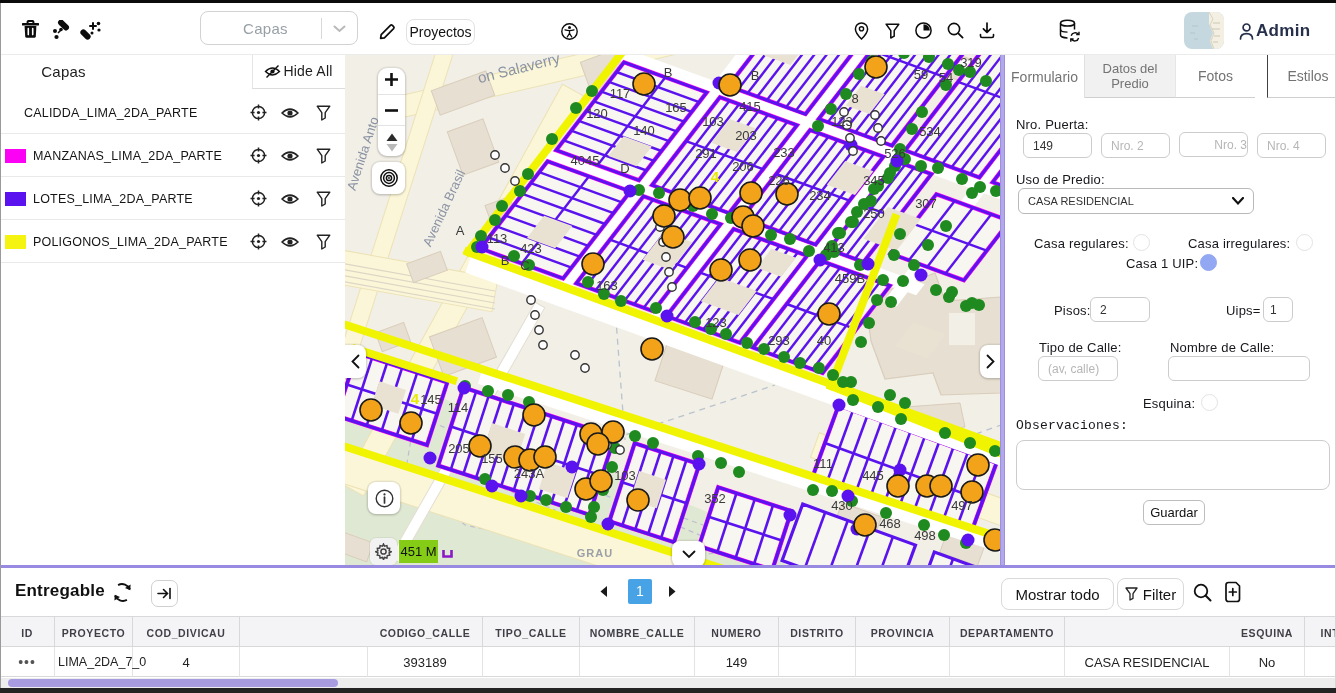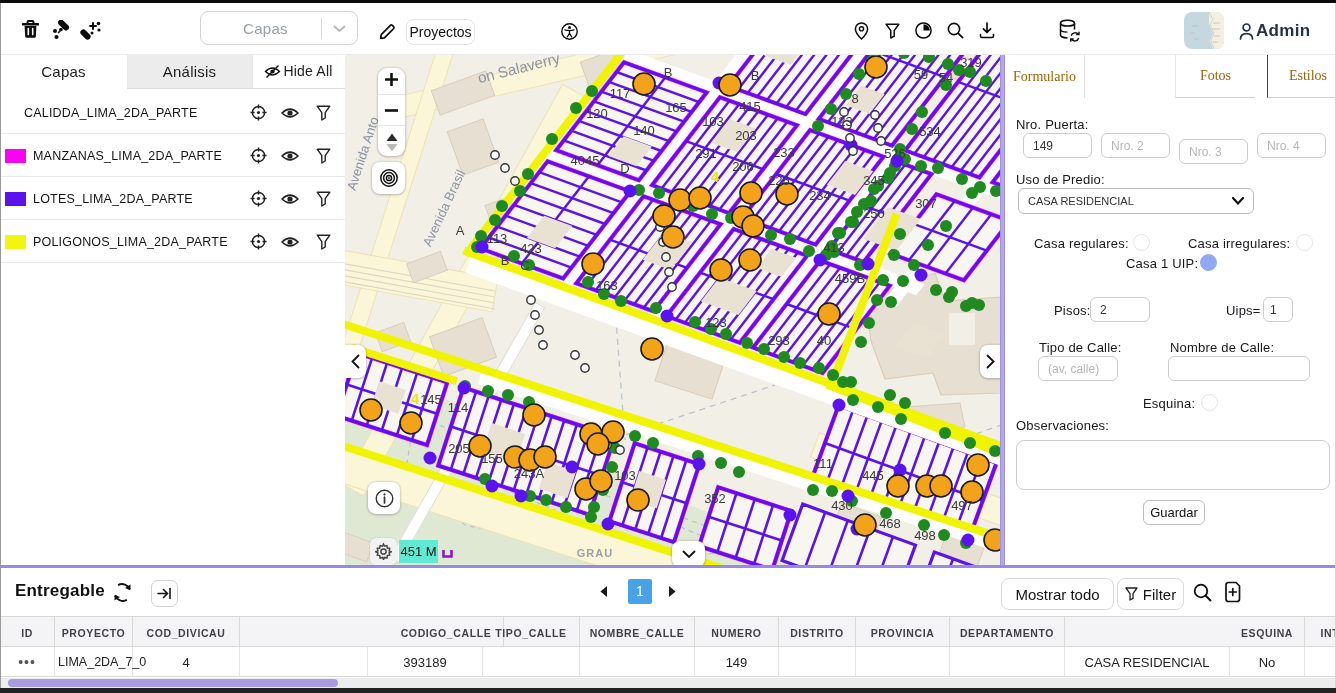--- a/index.html
+++ b/index.html
@@ -36,22 +36,22 @@
 #map { left:345px; top:55px; width:656px; height:510px; overflow:hidden; background:#f2efe7; }
 .mbtn { position:absolute; background:#fff; border-radius:8px;
   box-shadow:0 0 0 1.5px rgba(0,0,0,0.06), 0 1px 3px rgba(0,0,0,0.18);
   display:flex; align-items:center; justify-content:center; }
 
 #vdivider { left:1000px; top:55px; width:5px; height:510px; background:#b3a8ea;
   border-left:1px solid #9d90e0; border-right:1px solid #9d90e0; }
 #rightpanel { left:1005px; top:55px; width:331px; height:510px; background:#fff; font-size:13px; }
 #rtabs { position:absolute; left:0; top:0; width:331px; height:43px; background:#fff; }
 .rtab { position:absolute; top:0; height:43px; display:flex; align-items:center;
-  justify-content:center; font-size:14px; color:#a16207; text-align:center;
-  border-bottom:1px solid #cfcfcf;font-family:Liberation Serif, serif; }
+  justify-content:center; font-size:14px; color:#737373; text-align:center;
+  border-bottom:1px solid #cfcfcf; }
 #rtab1 { left:0; width:80px; border-bottom:none; border-right:1px solid #e0e0e0; }
 #rtab2 { left:80px; width:90px; background:#f1f1f1; font-size:13px; line-height:15px; }
 #rtab3 { left:170px; width:80px; border-left:1px solid #e6e6e6; }
 #rtab4 { left:262px; width:81px; border-left:1px solid #404040; }
 .flabel { position:absolute; font-size:13px; color:#17171c; letter-spacing:.2px; }
 .finput { position:absolute; height:25px; border:1px solid #ccc; border-radius:6px;
   font-size:12px; color:#333; padding-left:9px; line-height:23px; background:#fff; }
 .ph { color:#b6b6b6; }
 .radio { position:absolute; width:17px; height:17px; border-radius:50%;
   border:1.5px solid #e3e3e3; background:#fff; }
@@ -169,21 +169,20 @@
 <svg class="ic ticon" style="left:1239px;top:20px" width="15" height="17" viewBox="0 0 15 17">
   <circle cx="7.5" cy="4.4" r="3.4" fill="none" stroke="#27304a" stroke-width="1.7"></circle>
   <path d="M1.5 16 Q1.5 10.6 7.5 10.6 Q13.5 10.6 13.5 16" fill="none" stroke="#27304a" stroke-width="1.7" stroke-linecap="round"></path>
 </svg>
 <div id="admin" class="abs">Admin</div>
 
   </div>
   <div id="topedge" class="abs"></div>
   <div id="leftpanel" class="abs">
     <div id="ltab1" class="ltab">Capas</div>
-<div id="ltab2" class="ltab">Análisis</div>
 <div id="ltab3" class="ltab">
   <svg class="ic" style="position:absolute;left:11px;top:9px" width="17" height="15" viewBox="0 0 17 15">
     <path d="M1.5 7.5 Q8.5 0.5 15.5 7.5 Q8.5 14.5 1.5 7.5 Z" fill="none" stroke="#111" stroke-width="1.4"></path>
     <circle cx="8.5" cy="7.5" r="2.1" fill="#111"></circle>
     <path d="M2.5 13.5 L14.5 1.5" stroke="#111" stroke-width="1.5"></path>
   </svg>
   <span style="margin-left:18px">Hide All</span>
 </div>
 <div class="lrow" style="top:36px">
         <div class="lname" style="left:24px">CALIDDA_LIMA_2DA_PARTE</div>
@@ -842,42 +841,43 @@
     <path d="M9.5 8.2 V14" stroke="#333" stroke-width="1.7" stroke-linecap="round"></path>
     <circle cx="9.5" cy="5.4" r="1.1" fill="#333"></circle>
   </svg>
 </div>
 <div class="abs" style="left:25px;top:483px;width:27px;height:27px;background:#f2f2f2;border-radius:6px;display:flex;align-items:center;justify-content:center;box-shadow:0 0 0 1px rgba(0,0,0,0.05)">
   <svg class="ic" width="17" height="17" viewBox="0 0 17 17">
     <path d="M8.5 1 l1 2.2 2.4-.6 .4 2.4 2.4 .4 -.6 2.4 2.2 1 -2.2 1 .6 2.4 -2.4 .4 -.4 2.4 -2.4 -.6 -1 2.2 -1-2.2 -2.4 .6 -.4-2.4 -2.4-.4 .6-2.4 -2.2-1 2.2-1 -.6-2.4 2.4-.4 .4-2.4 2.4 .6 Z" fill="none" stroke="#444" stroke-width="1.5"></path>
     <circle cx="8.5" cy="8.5" r="2.6" fill="none" stroke="#444" stroke-width="1.5"></circle>
   </svg>
 </div>
-<div class="abs" style="left:54px;top:485px;width:39px;height:23px;background:#5eead4;display:flex;align-items:center;justify-content:center;font-size:13px;color:#111;">451 M</div>
+<div class="abs" style="left:54px;top:485px;width:39px;height:23px;background:#84cc16;display:flex;align-items:center;justify-content:center;font-size:13px;color:#111;">451 M</div>
 <svg class="ic abs" style="left:97px;top:494px" width="11" height="9" viewBox="0 0 11 9">
   <path d="M1.5 1 V7.5 H9.5 V1" stroke="#8b18c8" stroke-width="2.6" fill="none"></path>
 </svg>
 <div class="mbtn" style="left:327px;top:486px;width:33px;height:26px;">
   <svg class="ic" width="14" height="9" viewBox="0 0 14 9">
           <path d="M1.5 1.5 L7 7 L12.5 1.5" stroke="#111" stroke-width="1.8" fill="none" stroke-linecap="round"></path>
         </svg>
 </div>
 
   </div>
   <div id="vdivider" class="abs"></div>
   <div id="rightpanel" class="abs">
     <div id="rtabs">
   <div id="rtab1" class="rtab">Formulario</div>
+  <div id="rtab2" class="rtab">Datos del<br>Predio</div>
   <div id="rtab3" class="rtab">Fotos</div>
   <div id="rtab4" class="rtab">Estilos</div>
 </div>
 <div class="flabel" style="left:11px;top:62px;">Nro. Puerta:</div>
 <input class="finput" style="left: 18px; top: 78px; width: 69px;" value="149" readonly="">
 <input class="finput ph" style="left: 96px; top: 78px; width: 69px;" value="Nro. 2" readonly="">
-<input class="finput ph" style="left: 174px; top: 84px; width: 69px;" value="Nro. 3" readonly="">
+<input class="finput ph" style="left: 174px; top: 77px; width: 69px; text-align: right;" value="Nro. 3" readonly="">
 <input class="finput ph" style="left: 252px; top: 78px; width: 69px;" value="Nro. 4" readonly="">
 <div class="flabel" style="left:11px;top:117px;">Uso de Predio:</div>
 <div class="finput" style="left:13px;top:133px;width:236px;height:26px;font-size:11px;line-height:24px;border-color:#b9b9b9;">CASA RESIDENCIAL
   <svg class="ic" style="position:absolute;right:9px;top:8px" width="12" height="8" viewBox="0 0 12 8">
           <path d="M1 1 L6 6.4 L11 1" stroke="#111" stroke-width="2.2" fill="none" stroke-linecap="round"></path>
         </svg>
 </div>
 <div class="flabel" style="left:29px;top:181px;">Casa regulares:</div>
 <div class="radio" style="left:128px;top:179px;"></div>
 <div class="flabel" style="left:183px;top:181px;">Casa irregulares:</div>
@@ -887,21 +887,21 @@
 <div class="flabel" style="left:49px;top:248px;">Pisos:</div>
 <input class="finput" style="left: 85px; top: 242px; width: 60px;" value="2" readonly="">
 <div class="flabel" style="left:221px;top:248px;">Uips=</div>
 <input class="finput" style="left: 258px; top: 242px; width: 30px; padding-left: 6px;" value="1" readonly="">
 <div class="flabel" style="left:34px;top:285px;">Tipo de Calle:</div>
 <div class="flabel" style="left:165px;top:285px;">Nombre de Calle:</div>
 <input class="finput ph" style="left: 33px; top: 301px; width: 80px;" value="(av, calle)" readonly="">
 <input class="finput" style="left: 163px; top: 301px; width: 142px;" readonly="">
 <div class="flabel" style="left:138px;top:341px;">Esquina:</div>
 <div class="radio" style="left:196px;top:339px;"></div>
-<div class="flabel" style="left:11px;top:363px;">Observaciones:</div>
+<div class="flabel" style="left:11px;top:363px;font-family:Liberation Mono, monospace;">Observaciones:</div>
 <div class="finput" style="left:11px;top:385px;width:314px;height:50px;border-radius:8px;"></div>
 <div class="finput" style="left:138px;top:445px;width:62px;height:25px;text-align:center;padding-left:0;font-size:13px;color:#111;border-color:#bdbdbd;line-height:24px;">Guardar</div>
 
   </div>
   <div id="bottompanel" class="abs">
 
 <div id="btitle" class="abs">Entregable</div>
 <svg class="ic abs" style="left:112px;top:14px" width="21" height="21" viewBox="0 0 21 21">
   <path d="M6.1 3.1 A8.6 8.6 0 0 1 18 7.5" fill="none" stroke="#111" stroke-width="2"></path>
   <path d="M18.6 2.6 L18.2 8.3 L13 6.1" fill="#111" stroke="none"></path>
@@ -932,21 +932,21 @@
       </svg>
 <svg class="ic abs" style="left:1224px;top:13px" width="20" height="22" viewBox="0 0 20 22">
   <path d="M4.5 1.5 H12 L15.5 5 V18 Q15.5 20.5 13 20.5 H4.5 Q2 20.5 2 18 V4 Q2 1.5 4.5 1.5 Z" fill="none" stroke="#111" stroke-width="1.7" stroke-linejoin="round"></path>
   <path d="M8.8 7.5 V14.5 M5.3 11 H12.3" stroke="#111" stroke-width="1.7" stroke-linecap="round"></path>
       </svg>
 <div id="btable">
   <div id="bheader">
           <div class="hcell" style="left:0px;width:55px">ID</div>
           <div class="hcell" style="left:55px;width:78px">PROYECTO</div>
           <div class="hcell" style="left:133px;width:107px">COD_DIVICAU</div>
-          <div class="hcell" style="left:389px;width:115px">CODIGO_CALLE</div>
+          <div class="hcell" style="left:368px;width:115px">CODIGO_CALLE</div>
           <div class="hcell" style="left:483px;width:97px">TIPO_CALLE</div>
           <div class="hcell" style="left:580px;width:115px">NOMBRE_CALLE</div>
           <div class="hcell" style="left:695px;width:84px">NUMERO</div>
           <div class="hcell" style="left:779px;width:77px">DISTRITO</div>
           <div class="hcell" style="left:856px;width:94px">PROVINCIA</div>
           <div class="hcell" style="left:950px;width:115px">DEPARTAMENTO</div>
           <div class="hcell" style="left:1230px;width:75px">ESQUINA</div>
           <div class="hcell" style="left:1305px;width:87px">INTERIOR</div>
         </div>
   <div id="brow">

